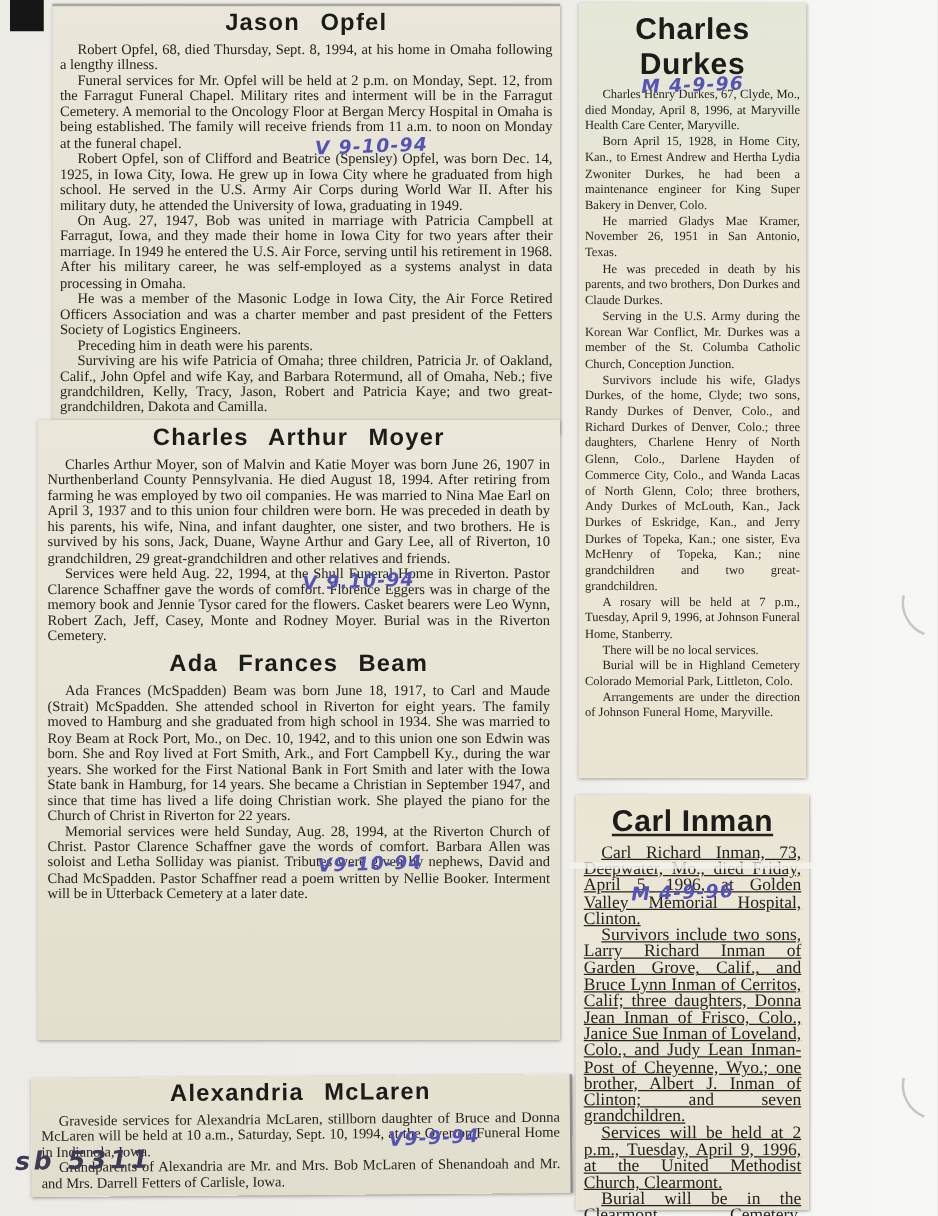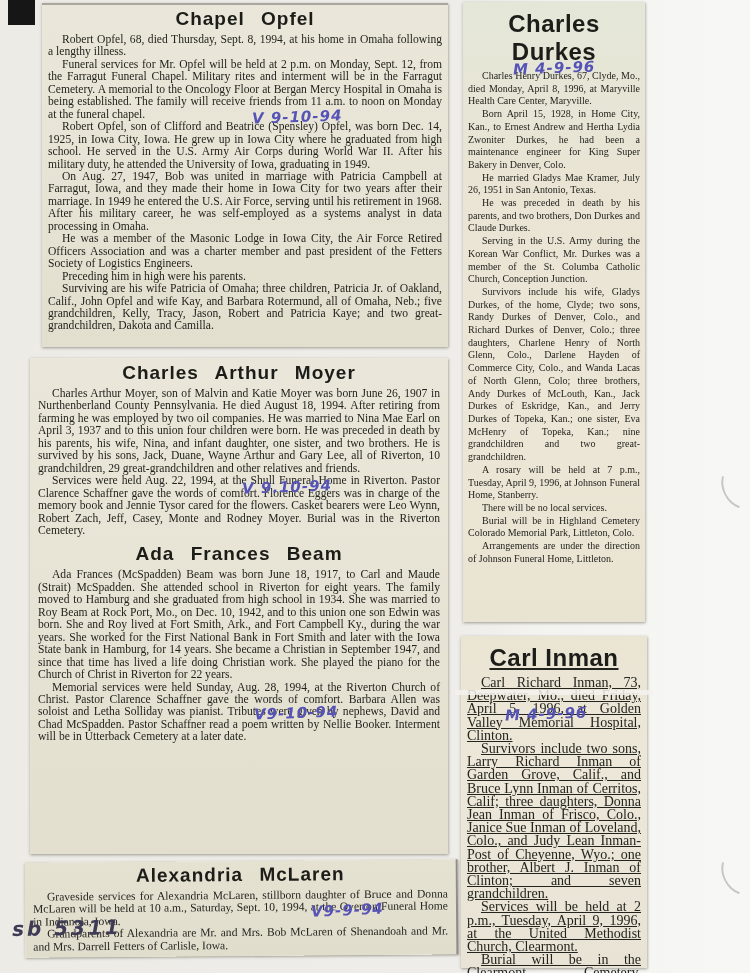--- a/index.html
+++ b/index.html
@@ -13,21 +13,21 @@
     font-family:"Liberation Serif", serif;
   }
   .clip{
     position:absolute;
     color:#24241f;
     box-shadow:0 1px 3px rgba(60,55,40,.30), 1px 1px 2px rgba(60,55,40,.18);
     box-sizing:border-box;
   }
   .clip-left{ background:linear-gradient(180deg,#eae7da 0%, #e7e3d4 55%, #e3dfce 100%); }
   #clip-opfel{ left:42px; top:3px; width:406px; height:344px; padding:1px 6px 2px 6px; border-top:2px solid #a9a79e; }
-  #clip-moyer-beam{ left:30px; top:358px; width:418px; height:496px; padding:2px 8px; }
+  #clip-moyer-beam{ left:30px; top:336px; width:418px; height:496px; padding:2px 8px; }
   #clip-mclaren{ left:25px; top:861px; width:433px; height:95px; padding:1px 8px; transform:rotate(-0.45deg); border-right:2px solid #8f8d85; background:linear-gradient(180deg,#e6e2d2 0%, #e1ddcc 100%); }
   #clip-durkes{ left:463px; top:2px; width:182px; height:620px; padding:4px 5px; background:linear-gradient(180deg,#e4e7d8 0%, #e9e4d4 28%, #ece6d6 70%, #e9e3d2 100%); }
   #clip-inman{ left:461px; top:636px; width:186px; height:332px; padding:4px 6px; background:linear-gradient(180deg,#eae4d3 0%, #ece7d8 40%, #e8e3d4 100%);text-decoration:underline; }
 
   .title{
     font-family:"Liberation Sans", sans-serif;
     font-weight:bold; text-align:center;
     color:#1c1c18;
   }
   .title-left{ font-size:19px; letter-spacing:1px; word-spacing:10px; margin:2px 0 4px 0; }
@@ -80,28 +80,28 @@
   #curl-2{ top:846px; }
 </style>
 </head>
 <body>
 
 <div id="page">
 
   <div id="corner-artifact"></div>
 
   <div class="clip clip-left col-left" id="clip-opfel">
-    <div class="title title-left">Chapel Opfel</div>
+    <div class="title title-left">Jason Opfel</div>
     <div class="paras">
         <p>Robert Opfel, 68, died Thursday, Sept. 8, 1994, at his home in Omaha following a lengthy illness.</p>
         <p>Funeral services for Mr. Opfel will be held at 2 p.m. on Monday, Sept. 12, from the Farragut Funeral Chapel. Military rites and interment will be in the Farragut Cemetery. A memorial to the Oncology Floor at Bergan Mercy Hospital in Omaha is being established. The family will receive friends from 11 a.m. to noon on Monday at the funeral chapel.</p>
         <p>Robert Opfel, son of Clifford and Beatrice (Spensley) Opfel, was born Dec. 14, 1925, in Iowa City, Iowa. He grew up in Iowa City where he graduated from high school. He served in the U.S. Army Air Corps during World War II. After his military duty, he attended the University of Iowa, graduating in 1949.</p>
         <p>On Aug. 27, 1947, Bob was united in marriage with Patricia Campbell at Farragut, Iowa, and they made their home in Iowa City for two years after their marriage. In 1949 he entered the U.S. Air Force, serving until his retirement in 1968. After his military career, he was self-employed as a systems analyst in data processing in Omaha.</p>
         <p>He was a member of the Masonic Lodge in Iowa City, the Air Force Retired Officers Association and was a charter member and past president of the Fetters Society of Logistics Engineers.</p>
-        <p>Preceding him in high were his parents.</p>
+        <p>Preceding him in death were his parents.</p>
         <p>Surviving are his wife Patricia of Omaha; three children, Patricia Jr. of Oakland, Calif., John Opfel and wife Kay, and Barbara Rotermund, all of Omaha, Neb.; five grandchildren, Kelly, Tracy, Jason, Robert and Patricia Kaye; and two great-grandchildren, Dakota and Camilla.</p>
       </div>
     <div class="hand" id="ann-opfel">V 9-10-94</div>
   </div>
 
   <div class="clip clip-left col-left" id="clip-moyer-beam">
     <div class="title title-left">Charles Arthur Moyer</div>
     <div class="paras">
         <p>Charles Arthur Moyer, son of Malvin and Katie Moyer was born June 26, 1907 in Nurthenberland County Pennsylvania. He died August 18, 1994. After retiring from farming he was employed by two oil companies. He was married to Nina Mae Earl on April 3, 1937 and to this union four children were born. He was preceded in death by his parents, his wife, Nina, and infant daughter, one sister, and two brothers. He is survived by his sons, Jack, Duane, Wayne Arthur and Gary Lee, all of Riverton, 10 grandchildren, 29 great-grandchildren and other relatives and friends.</p>
         <p>Services were held Aug. 22, 1994, at the Shull Funeral Home in Riverton. Pastor Clarence Schaffner gave the words of comfort. Florence Eggers was in charge of the memory book and Jennie Tysor cared for the flowers. Casket bearers were Leo Wynn, Robert Zach, Jeff, Casey, Monte and Rodney Moyer. Burial was in the Riverton Cemetery.</p>
@@ -122,28 +122,28 @@
         <p>Grandparents of Alexandria are Mr. and Mrs. Bob McLaren of Shenandoah and Mr. and Mrs. Darrell Fetters of Carlisle, Iowa.</p>
       </div>
     <div class="hand" id="ann-mclaren">V9-9-94</div>
   </div>
 
   <div class="clip" id="clip-durkes">
     <div class="title title-right">Charles Durkes</div>
     <div class="paras">
         <p>Charles Henry Durkes, 67, Clyde, Mo., died Monday, April 8, 1996, at Maryville Health Care Center, Maryville.</p>
         <p>Born April 15, 1928, in Home City, Kan., to Ernest Andrew and Hertha Lydia Zwoniter Durkes, he had been a maintenance engineer for King Super Bakery in Denver, Colo.</p>
-        <p>He married Gladys Mae Kramer, July 26, 1951 in San Antonio, Texas.</p>
+        <p>He married Gladys Mae Kramer, November 26, 1951 in San Antonio, Texas.</p>
         <p>He was preceded in death by his parents, and two brothers, Don Durkes and Claude Durkes.</p>
         <p>Serving in the U.S. Army during the Korean War Conflict, Mr. Durkes was a member of the St. Columba Catholic Church, Conception Junction.</p>
         <p>Survivors include his wife, Gladys Durkes, of the home, Clyde; two sons, Randy Durkes of Denver, Colo., and Richard Durkes of Denver, Colo.; three daughters, Charlene Henry of North Glenn, Colo., Darlene Hayden of Commerce City, Colo., and Wanda Lacas of North Glenn, Colo; three brothers, Andy Durkes of McLouth, Kan., Jack Durkes of Eskridge, Kan., and Jerry Durkes of Topeka, Kan.; one sister, Eva McHenry of Topeka, Kan.; nine grandchildren and two great-grandchildren.</p>
         <p>A rosary will be held at 7 p.m., Tuesday, April 9, 1996, at Johnson Funeral Home, Stanberry.</p>
         <p>There will be no local services.</p>
         <p>Burial will be in Highland Cemetery Colorado Memorial Park, Littleton, Colo.</p>
-        <p>Arrangements are under the direction of Johnson Funeral Home, Littleton.</p>
+        <p>Arrangements are under the direction of Johnson Funeral Home, Maryville.</p>
       </div>
     <div class="hand" id="ann-durkes">M 4-9-96</div>
   </div>
 
   <div class="clip" id="clip-inman">
     <div class="seam"></div>
     <div class="title title-right">Carl Inman</div>
     <div class="paras">
         <p>Carl Richard Inman, 73, Deepwater, Mo., died Friday, April 5, 1996, at Golden Valley Memorial Hospital, Clinton.</p>
         <p>Survivors include two sons, Larry Richard Inman of Garden Grove, Calif., and Bruce Lynn Inman of Cerritos, Calif; three daughters, Donna Jean Inman of Frisco, Colo., Janice Sue Inman of Loveland, Colo., and Judy Lean Inman-Post of Cheyenne, Wyo.; one brother, Albert J. Inman of Clinton; and seven grandchildren.</p>

